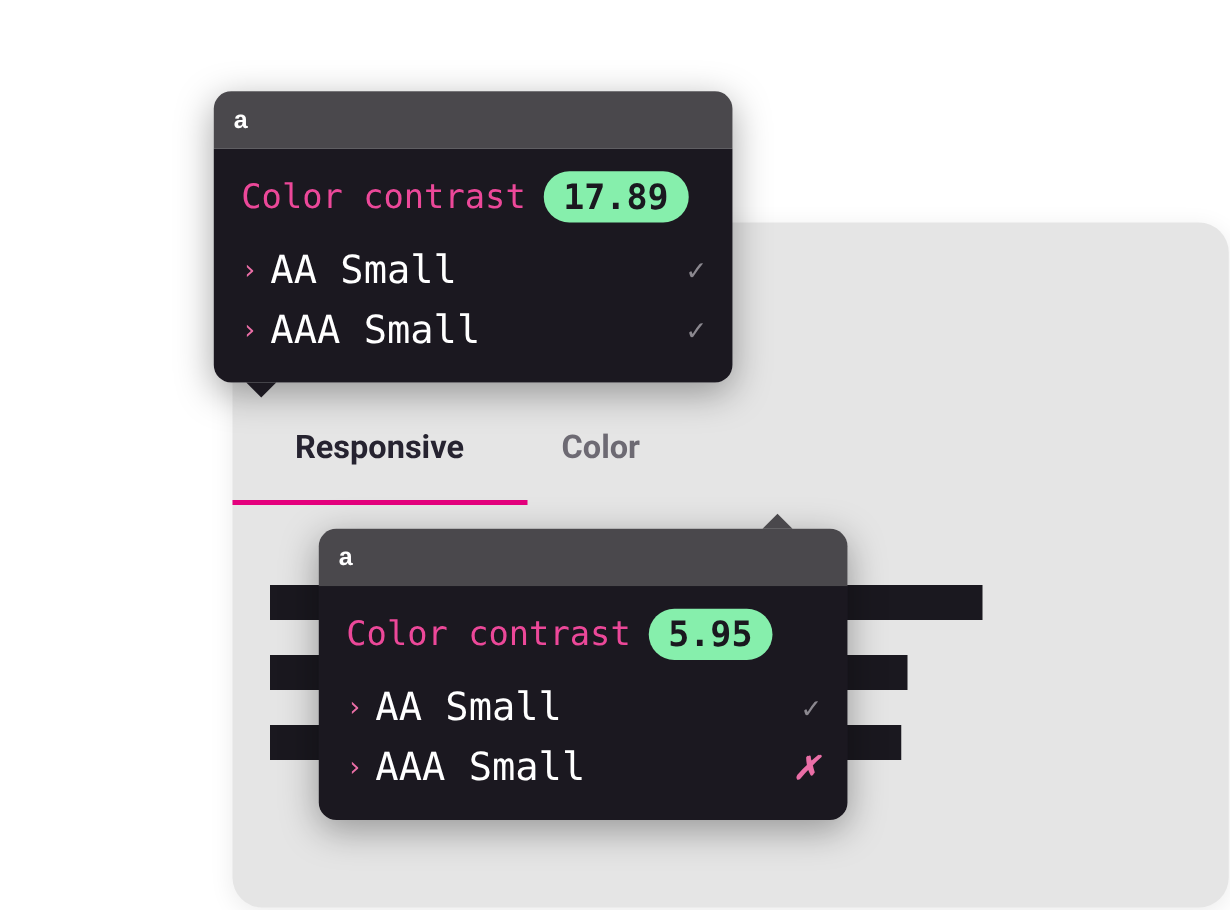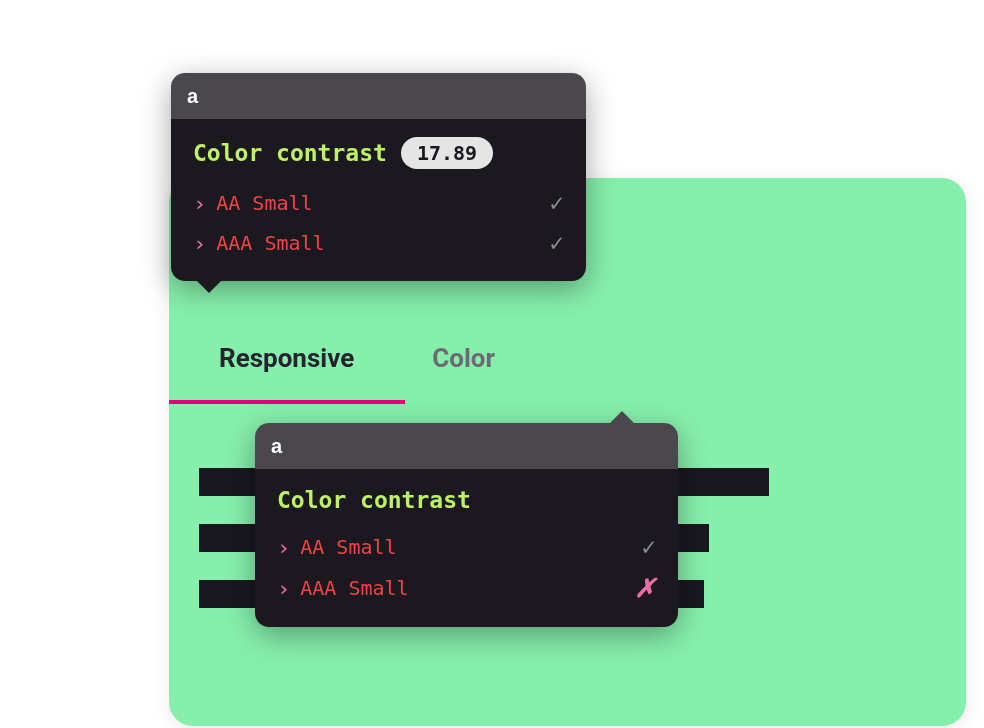--- a/index.html
+++ b/index.html
@@ -13,24 +13,24 @@
       height: 728px;
       background: #ffffff;
       font-family: -apple-system, BlinkMacSystemFont, "Segoe UI", Roboto, sans-serif;
       position: relative;
       overflow: hidden;
     }
     
     .card {
       position: absolute;
       top: 178px;
-      left: 169px;
+      left: 186px;
       width: 797px;
       height: 548px;
-      background: #86efac;
+      background: #e5e5e5;
       border-radius: 24px;
       box-shadow: 0 4px 20px rgba(0,0,0,0.08);
     }
     
     .tabs-row {
       position: absolute;
       top: 165px;
       left: 0;
       width: 100%;
       display: flex;
@@ -106,31 +106,30 @@
     }
     
     .contrast-row {
       display: flex;
       align-items: center;
       gap: 14px;
       margin-bottom: 14px;
     }
     
     .contrast-label {
-      color: #bef264;
-      font-size: 23px;
-      font-weight: bold;
+      color: #ec4899;
+      font-size: 27px;
     }
     
     .contrast-badge {
-      background: #e5e5e5;
+      background: #86efac;
       color: #1a181f;
       border-radius: 999px;
       padding: 4px 16px;
-      font-size: 20px;
+      font-size: 28px;
       font-weight: 600;
     }
     
     .check-row {
       display: flex;
       align-items: center;
       justify-content: space-between;
       padding: 6px 0;
     }
     
@@ -139,22 +138,22 @@
       align-items: center;
       gap: 10px;
     }
     
     .chevron {
       color: #ea6ea6;
       font-size: 22px;
     }
     
     .check-label {
-      color: #ef4444;
-      font-size: 20px;
+      color: #ffffff;
+      font-size: 31px;
     }
     
     .check-mark {
       color: #8b888f;
       font-size: 24px;
     }
     
     .cross-mark {
       color: #ea6ea6;
       font-size: 26px;
@@ -242,20 +241,21 @@
 </div>
 
 <div class="tooltip tooltip-2">
   <div class="tooltip-arrow"></div>
   <div class="tooltip-header">
     <span class="tooltip-header-letter">a</span>
   </div>
   <div class="tooltip-body">
     <div class="contrast-row">
       <span class="contrast-label">Color contrast</span>
+      <span class="contrast-badge">5.95</span>
     </div>
     <div class="check-row">
       <div class="check-row-left">
         <span class="chevron">›</span>
         <span class="check-label">AA Small</span>
       </div>
       <span class="check-mark">✓</span>
     </div>
     <div class="check-row">
       <div class="check-row-left">

